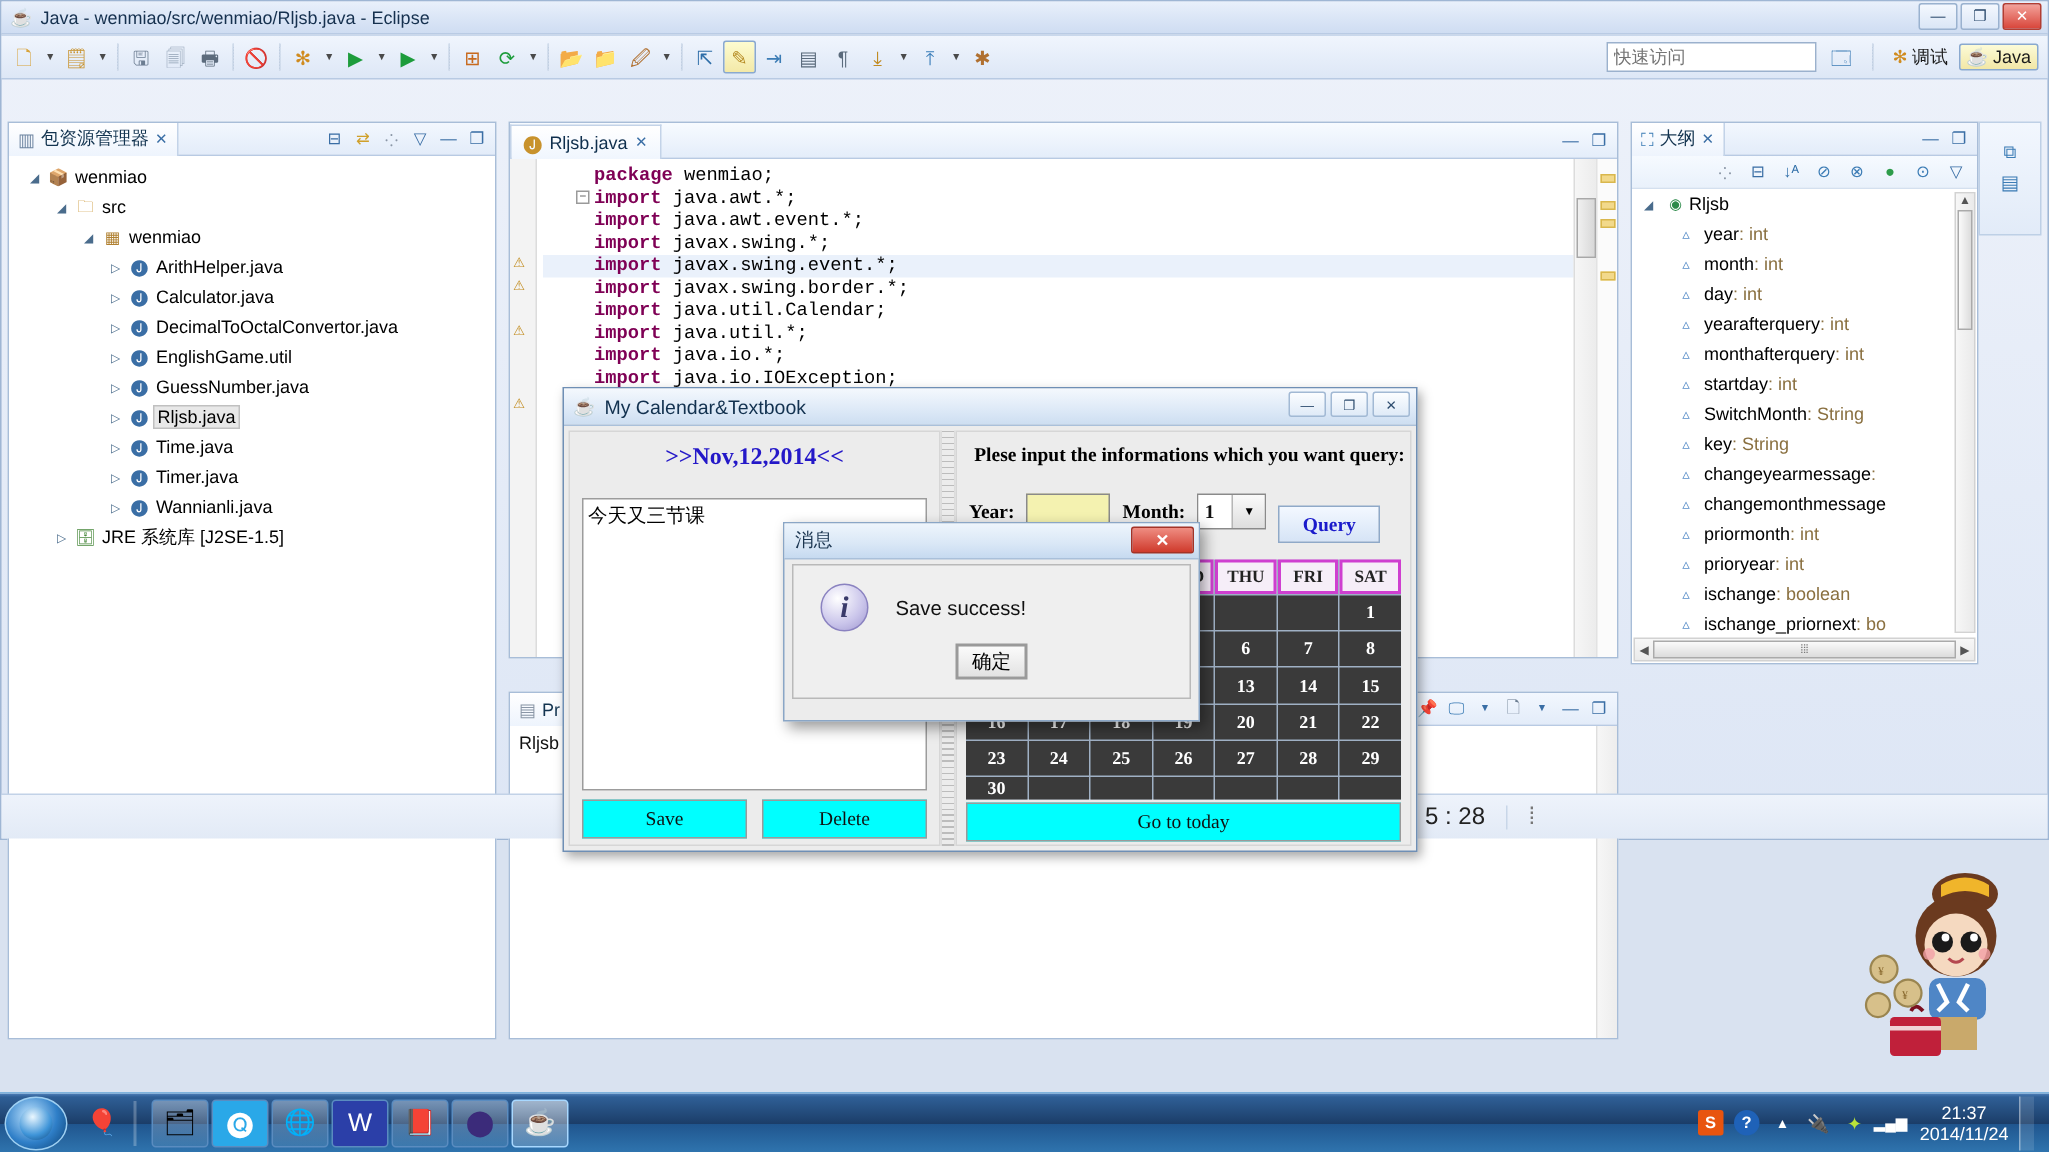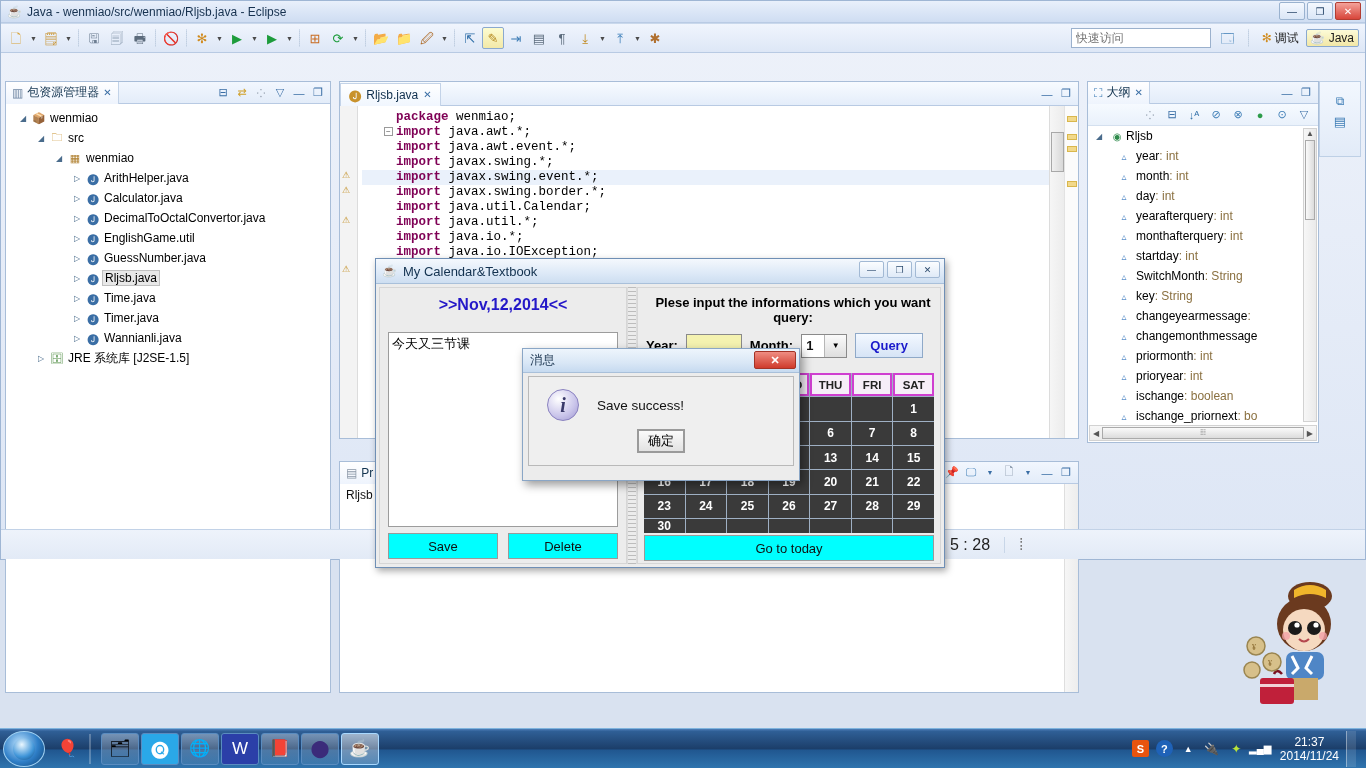--- a/index.html
+++ b/index.html
@@ -205,21 +205,21 @@
     display: flex; align-items: center; gap: 6px;
     padding-left: 6px; position: relative;
     font-size: 13px; color: #12314f;
   }
   .swing-wbtns { position: absolute; right: 4px; top: 2px; display: flex; gap: 3px; }
   .swing-wbtn {
     width: 25px; height: 17px; border: 1px solid #a2b9d4; border-radius: 2px;
     background: linear-gradient(#fbfdff, #dfeaf7);
     display:flex; align-items:center; justify-content:center; font-size:9px; color:#2c4b6e;
   }
-  .swing-body { position: absolute; left: 3px; right: 3px; top: 28px; bottom: 3px; display: flex; }
+  .swing-body { position: absolute; left: 3px; right: 3px; top: 28px; bottom: 3px; display: flex; font-family: Liberation Serif, serif; }
   .left-pane { width: 248px; background: #ececec; position: relative; border: 1px solid #d6d6d6;}
   .splitter { width: 10px; background: #ececec;
      background-image: repeating-linear-gradient(0deg,#bcbcbc 0 1px, transparent 1px 4px);
      border-left: 1px solid #dcdcdc; border-right: 1px solid #dcdcdc;}
   .right-pane { flex: 1; background: #ececec; position: relative; border: 1px solid #d6d6d6;}
 
   .date-title {
     text-align: center; font-weight: bold; color: #2418c8;
     font-size: 16px; padding: 8px 0 6px;
   }
@@ -236,21 +236,21 @@
   }
 
   .query-label { font-size: 13px; font-weight: bold; color: #000; padding: 7px 0 0 8px; text-align: center; }
   .query-row { display: flex; align-items: center; gap: 8px; padding: 8px 0 0 8px; }
   .query-row .lbl { font-size: 13px; font-weight: bold; }
   .yfield { width: 56px; height: 24px; background: #f4f2b0; border: 1px solid #8a8a8a; }
   .mcombo { height: 24px; display: flex; border: 1px solid #8a8a8a; background: #f4f4f4;}
   .mcombo .val { width: 22px; display: flex; align-items: center; padding-left: 4px; font-size: 13px; font-weight: bold; color: #111; background: #fff;}
   .mcombo .arr { width: 22px; display: flex; align-items: center; justify-content: center; font-size: 8px; background: linear-gradient(#fafafa,#dedede); border-left: 1px solid #b6b6b6;}
   .qbtn { width: 68px; height: 25px; background: linear-gradient(#f3f8ff,#d6e4f6); border: 1px solid #8fa9c8;
-          display:flex; align-items:center; justify-content:center; color:#1a1acb; font-size:13px; font-weight:bold;}
+          display:flex; align-items:center; justify-content:center; color:#1a1acb; font-size:13px; font-weight:bold;margin-top:18px;}
 
   .nav-row { display: flex; align-items: center; gap: 4px; padding: 4px 0 0 8px; font-size: 14px; font-weight: bold; color: #1a1acb;}
   .nav-slider { width: 36px; height: 12px; border: 1px solid #9a9a9a; background: #f2f2f2; }
 
   .cal-grid { position: absolute; left: 6px; right: 6px; top: 85px; bottom: 30px; display: grid;
               grid-template-columns: repeat(7, 1fr); grid-template-rows: repeat(6, 1fr); gap: 1px; background: #9fb0c4;}
   .cal-head { background: #f6eef8; border: 2px solid #cf3fd0; display:flex; align-items:center; justify-content:center;
               font-size: 11.5px; font-weight: bold; color: #222;}
   .cal-cell { background: #3a3a3a; color: #fff; display:flex; align-items:center; justify-content:center;
               font-size: 12px; font-weight: bold;}

